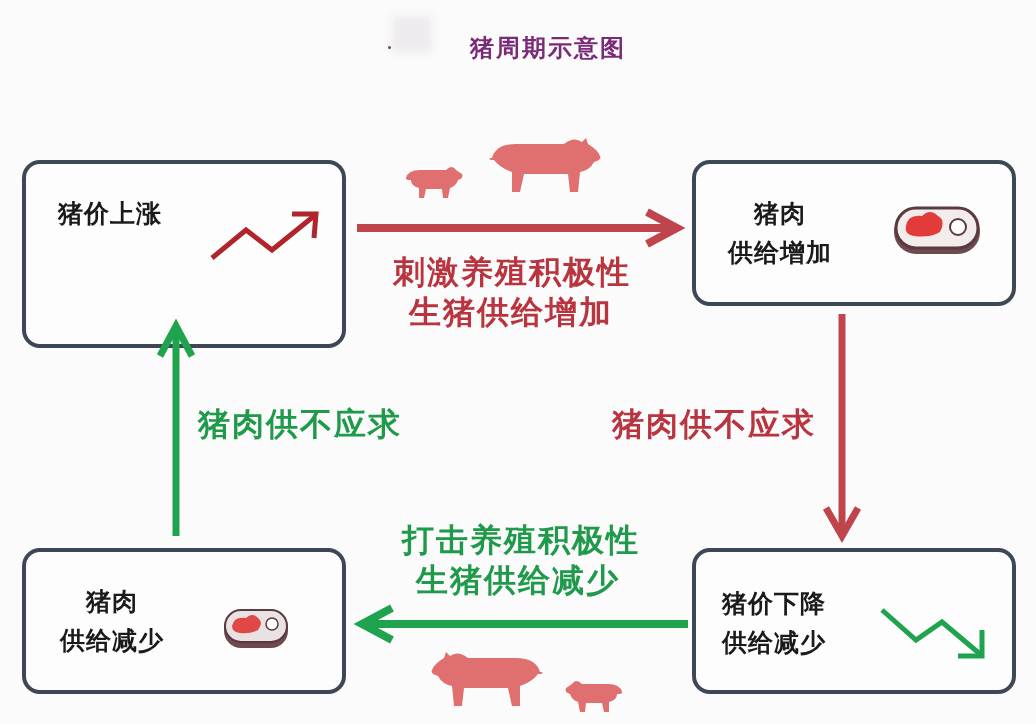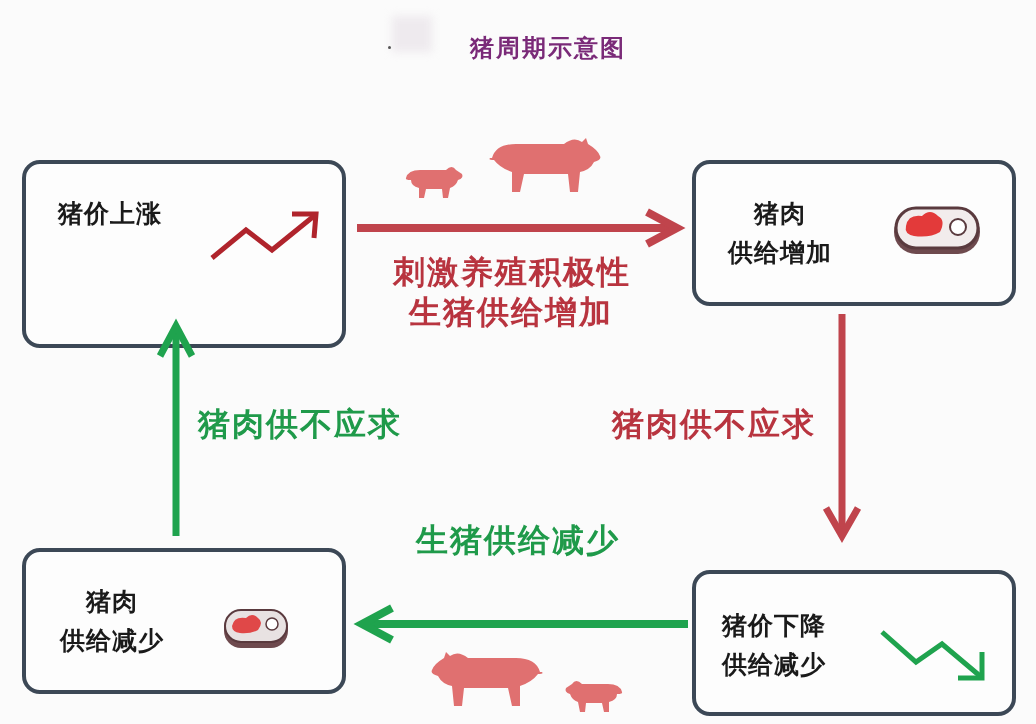--- a/index.html
+++ b/index.html
@@ -37,21 +37,21 @@
     <div>供给增加</div>
   </div>
   <svg style="left:196px;top:40px;" width="92" height="56" viewBox="0 0 92 56">
     <rect x="2" y="6" width="86" height="44" rx="22" fill="#6e4a4e"></rect>
     <rect x="4" y="4" width="82" height="40" rx="20" fill="#f2ecec" stroke="#5a3a3e" stroke-width="3"></rect>
     <path d="M14,22 q2,-12 16,-10 q8,-8 16,0 q8,4 2,16 q-10,6 -26,4 q-10,-2 -8,-10z" fill="#e33a3a"></path>
     <circle cx="66" cy="23" r="8" fill="#fff" stroke="#5a3a3e" stroke-width="2"></circle>
   </svg>
 </div>
 
-<div class="box" style="left:692px;top:570px;width:324px;height:146px;">
+<div class="box" style="left:692px;top:548px;width:324px;height:146px;">
   <div class="txt" style="left:26px;top:32px;">
     <div>猪价下降</div>
     <div>供给减少</div>
   </div>
   <svg style="left:180px;top:50px;" width="120" height="70" viewBox="0 0 120 70">
     <polyline points="6,8 40,38 66,20 104,52" fill="none" stroke="#1fa34e" stroke-width="5"></polyline>
     <polyline points="82,54 106,54 106,28" fill="none" stroke="#1fa34e" stroke-width="5"></polyline>
   </svg>
 </div>
 
@@ -88,20 +88,21 @@
   <line x1="20" y1="2" x2="20" y2="222" stroke="#c0444c" stroke-width="7"></line>
   <polyline points="4,196 20,224 36,196" fill="none" stroke="#c0444c" stroke-width="7"></polyline>
 </svg>
 <div class="lbl red" style="left:612px;top:404px;">猪肉供不应求</div>
 
 <svg style="left:352px;top:604px;" width="338" height="40" viewBox="0 0 338 40">
   <line x1="14" y1="20" x2="336" y2="20" stroke="#1fa34e" stroke-width="8"></line>
   <polyline points="40,4 10,20 40,36" fill="none" stroke="#1fa34e" stroke-width="8"></polyline>
 </svg>
 <div class="lbl green" style="left:402px;top:520px;">
+  <div>打击养殖积极性</div>
   <div style="padding-left:14px;">生猪供给减少</div>
 </div>
 
 <svg style="left:428px;top:652px;" width="116" height="60" viewBox="0 0 116 60">
   <path d="M112,20 q-4,-14 -24,-14 h-48 q-10,-8 -18,-2 l-4,-4 l-2,6 q-10,6 -12,12 q-2,4 6,6 q4,8 14,10 l2,20 h8 l2,-18 h44 l4,18 h8 l0,-20 q12,-4 18,-12 q6,0 4,-2z" fill="#e07070"></path>
 </svg>
 <svg style="left:562px;top:678px;" width="64" height="36" viewBox="0 0 64 36">
   <path d="M60,14 q-2,-8 -14,-8 h-26 q-6,-6 -10,0 l-6,4 q-2,4 4,6 q2,6 8,8 l2,10 h5 l1,-9 h16 l2,9 h5 l0,-10 q8,-2 8,-8 q6,0 5,-2z" fill="#e07070"></path>
 </svg>
 

